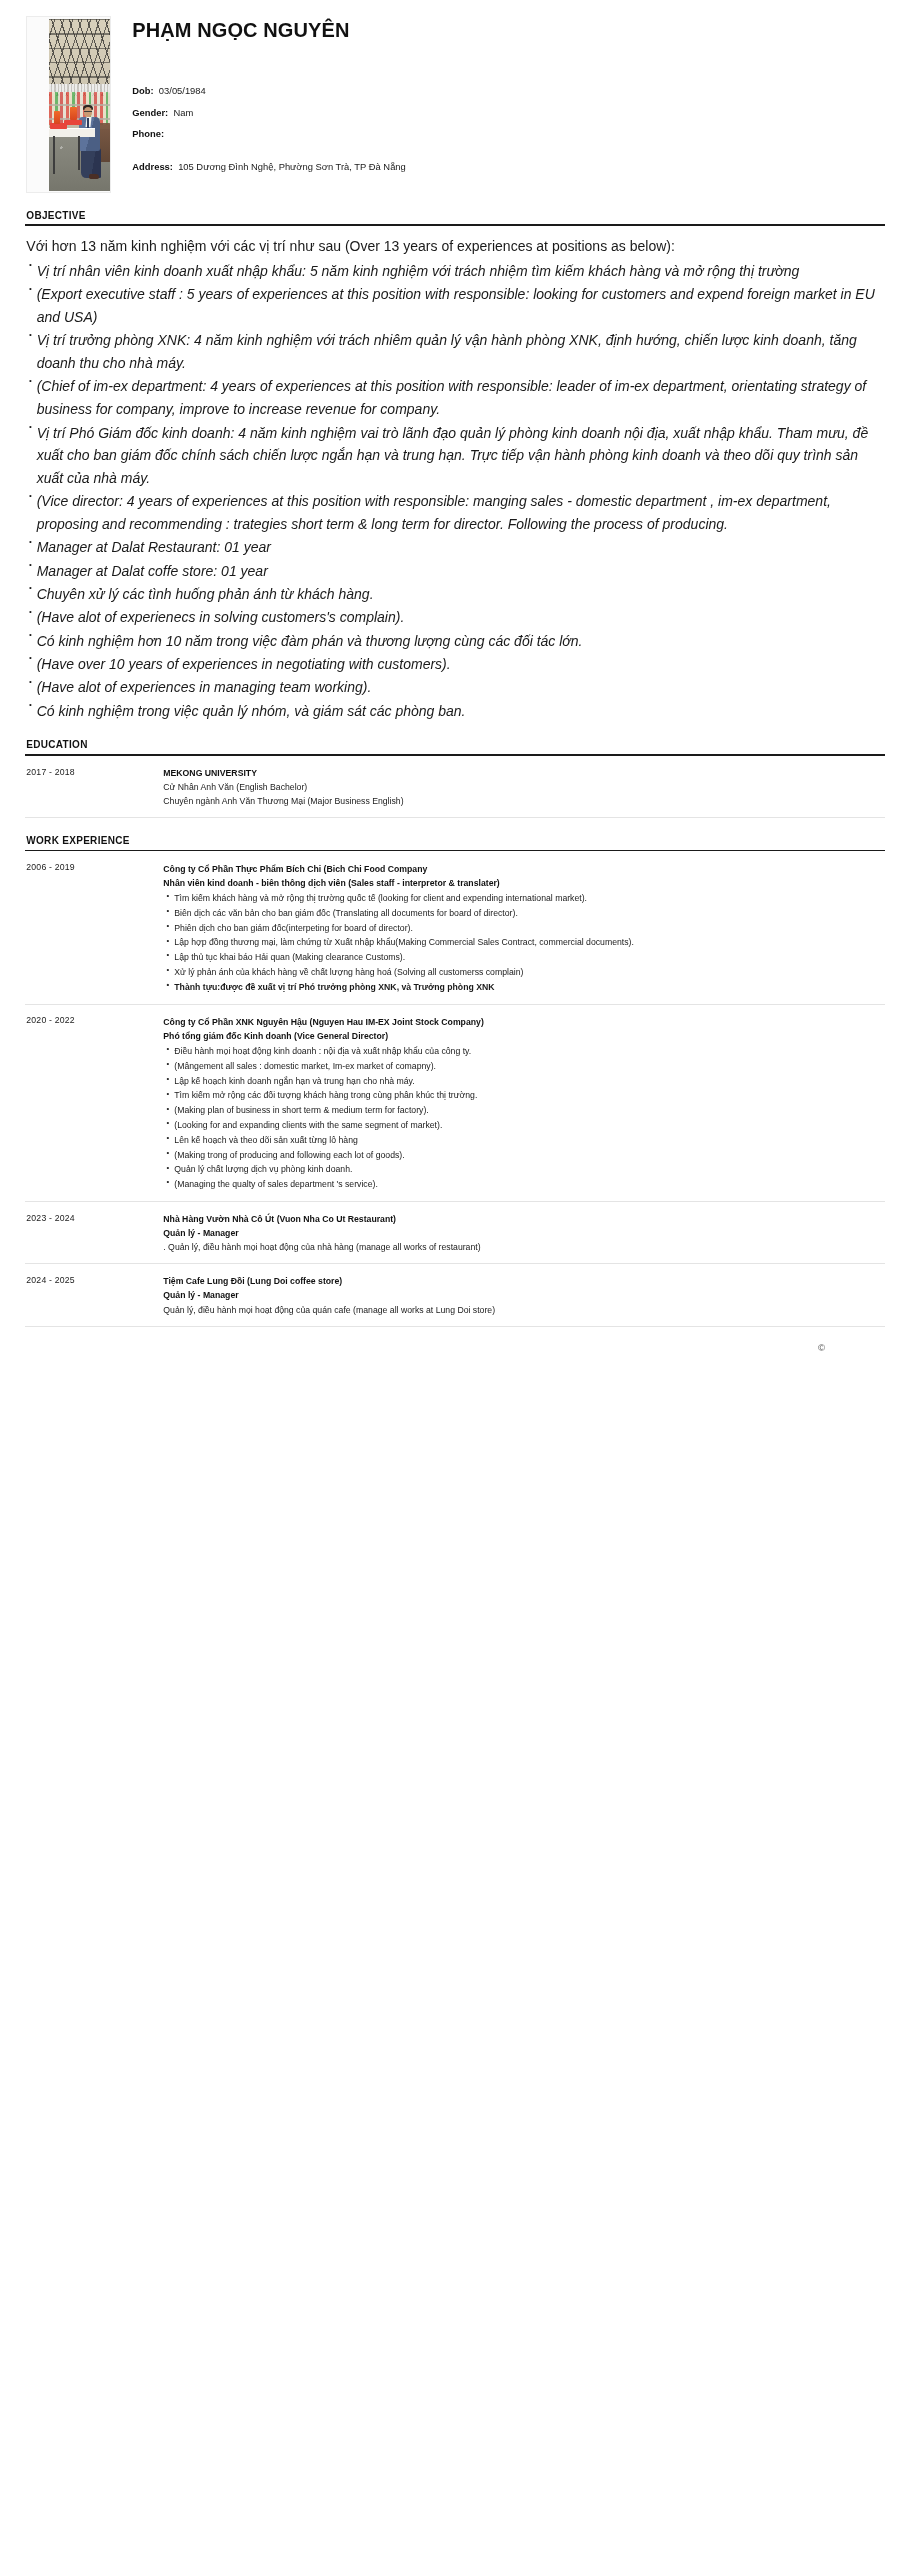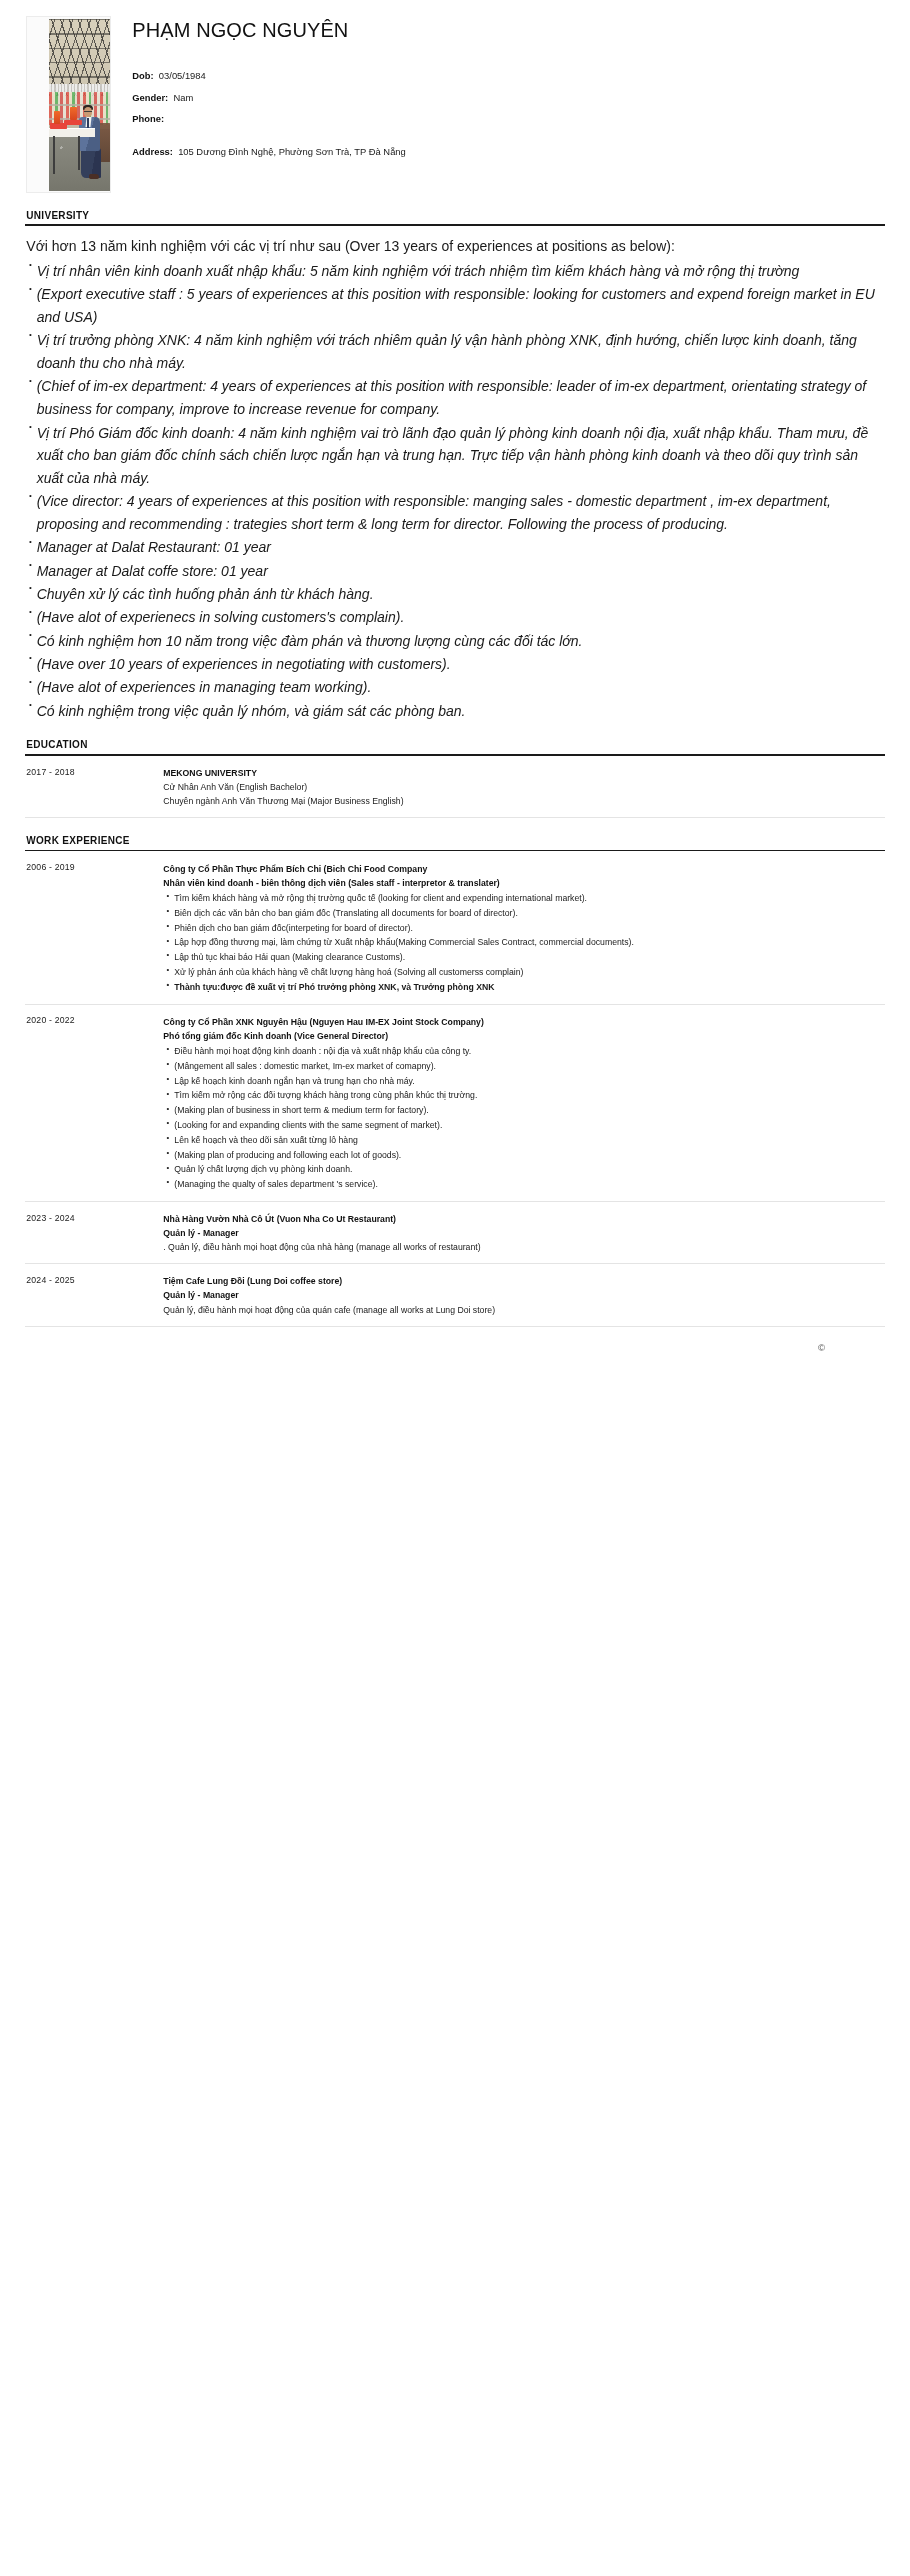--- a/index.html
+++ b/index.html
@@ -135,24 +135,24 @@
     background: linear-gradient(#7a5640, #5d4130); border-radius: 2px;
     opacity: .92;
   }
 
   .header-info {
     margin-left: 21px;
     padding-top: 3.9px;
   }
   .name {
     font-size: 20px;
-    font-weight: 400;
+    font-weight: 700;
     letter-spacing: 0.1px;
     color: #111;
-    margin: 0 0 29px 0;
+    margin: 0 0 44px 0;
     line-height: 1.1;
   }
   .kv-row {
     display: flex;
     align-items: baseline;
     margin-bottom: 10.4px;
     font-size: 9.4px;
   }
   .kv-label {
     font-weight: 700;
@@ -336,21 +336,21 @@
       </div>
 
       <div class="kv-row address">
         <span class="kv-label">Address:</span>
         <span class="kv-value">105 Dương Đình Nghệ, Phường Sơn Trà, TP Đà Nẵng</span>
       </div>
     </div>
   </div>
 
   <div class="section">
-    <div class="section-title">UNIVERSITY</div>
+    <div class="section-title">OBJECTIVE</div>
     <div class="rule"></div>
     <div class="objective-body">
       <p class="obj-intro">Với hơn 13 năm kinh nghiệm với các vị trí như sau (Over 13 years of experiences at positions as below):</p>
       <ul class="obj-list" id="objective-list">
           <li>Vị trí nhân viên kinh doanh xuất nhập khẩu: 5 năm kinh nghiệm với trách nhiệm tìm kiếm khách hàng và mở rộng thị trường</li>
           <li>(Export executive staff : 5 years of experiences at this position with responsible: looking for customers and expend foreign market in EU and USA)</li>
           <li>Vị trí trưởng phòng XNK: 4  năm kinh nghiệm với trách nhiêm quản lý vận hành phòng XNK, định hướng, chiến lược kinh doanh, tăng doanh thu cho nhà máy.</li>
           <li>(Chief of im-ex department: 4 years of experiences at this position with responsible: leader of im-ex department, orientating strategy of business for company, improve to increase revenue for company.</li>
           <li>Vị trí Phó Giám đốc kinh doanh: 4 năm kinh nghiệm vai trò lãnh đạo quản lý phòng kinh doanh nội địa, xuất nhập khẩu. Tham mưu, đề xuất cho ban giám đốc chính sách chiến lược ngắn hạn và trung hạn. Trực tiếp vận hành phòng kinh doanh và theo dõi quy trình sản xuất của nhà máy.</li>
           <li>(Vice director: 4 years of experiences at this position with responsible: manging sales - domestic department , im-ex department, proposing and recommending : trategies short term &amp; long term for director. Following the process of producing.</li>
@@ -409,21 +409,21 @@
             <div class="entry-org">Công ty Cổ Phần XNK Nguyên Hậu (Nguyen Hau IM-EX Joint Stock Company)</div>
             <div class="entry-role">Phó tổng giám đốc Kinh doanh (Vice General Director)</div>
             <ul class="entry-list">
               <li>Điều hành mọi hoạt động kinh doanh : nội địa và xuất nhập khẩu của công ty.</li>
               <li>(Mângement all sales : domestic market, Im-ex market of comapny).</li>
               <li>Lập kế hoạch kinh doanh ngắn hạn và trung hạn cho nhà máy.</li>
               <li>Tìm kiếm mở rộng các đối tượng khách hàng trong cùng phân khúc thị trường.</li>
               <li>(Making plan of business in short term &amp; medium term for factory).</li>
               <li>(Looking for and expanding clients with the same segment of market).</li>
               <li>Lên kế hoạch và theo dõi sản xuất từng lô hàng</li>
-              <li>(Making plan of producing and following each lot of goods).</li>
+              <li>(Making trong of producing and following each lot of goods).</li>
               <li>Quản lý chất lượng dịch vụ phòng kinh doanh.</li>
               <li>(Managing the qualty of sales department 's service).</li>
             </ul>
           </div>
         </div>
         <div class="rule-light"></div>
         <div class="entry">
           <div class="entry-dates">2023  -  2024</div>
           <div class="entry-body">
             <div class="entry-org">Nhà Hàng Vườn Nhà Cô Út (Vuon Nha Co Ut Restaurant)</div>

